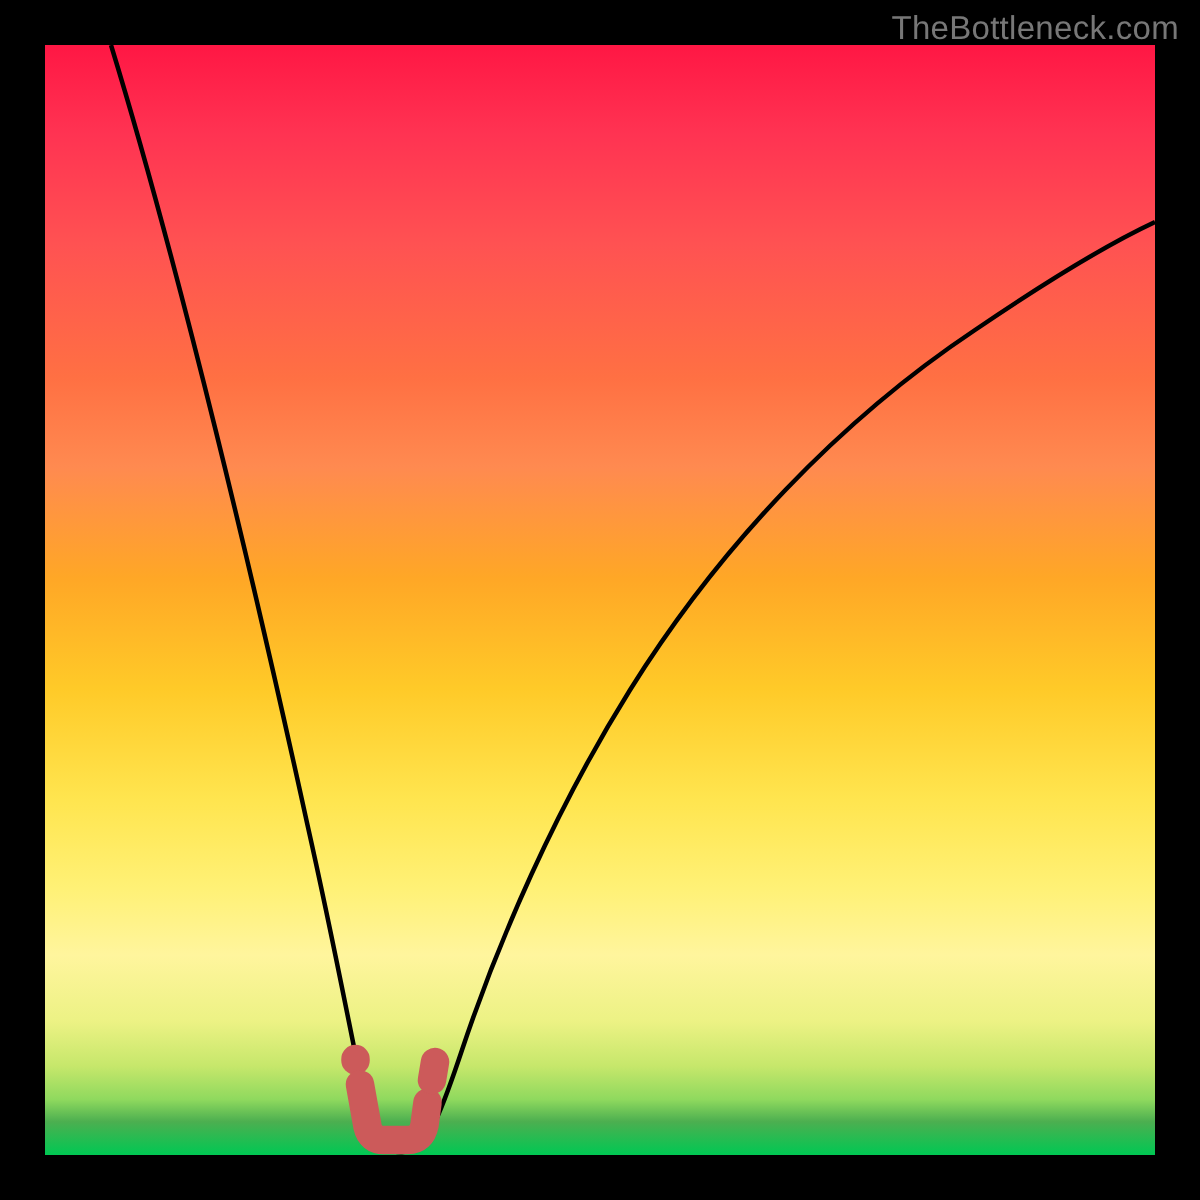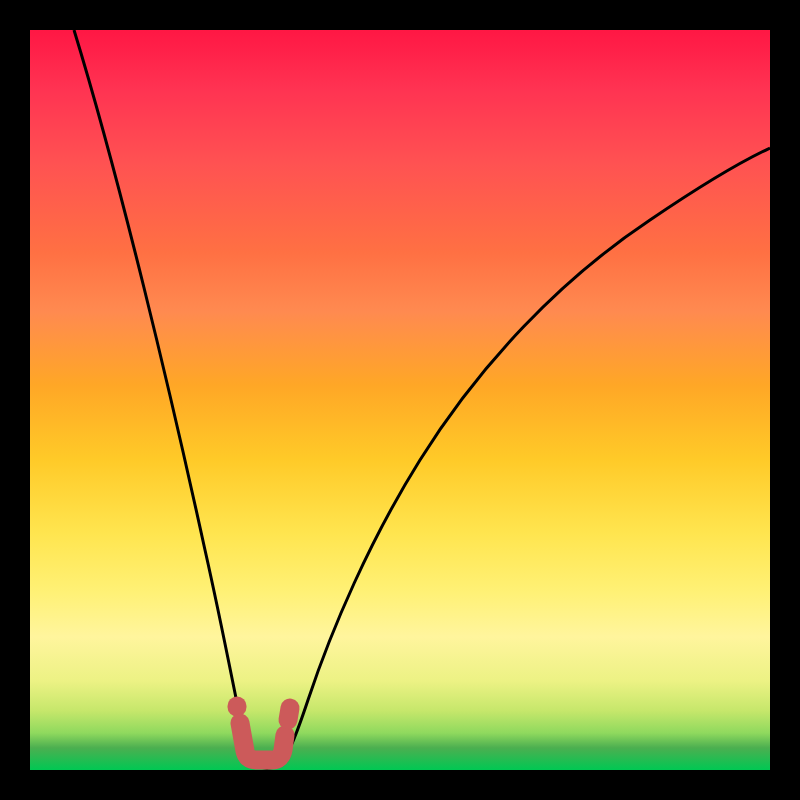--- a/index.html
+++ b/index.html
@@ -66,20 +66,21 @@
     stroke: #cc5a5a;
     stroke-width: 19;
     stroke-linecap: round;
     fill: none;
   }
 </style>
 </head>
 <body>
 
 <div class="container">
+  <div class="watermark">TheBottleneck.com</div>
   <div class="plot-area">
     <svg class="curve" viewBox="0 0 740 740">
 
       <path class="main" d="M 44,0
                C 90,150 140,360 175,520
                C 193,600 204,660 213,702
                C 218,722 222,732 228,736
                C 234,739 242,739 248,735
                C 256,730 264,712 278,670
                C 302,598 340,510 390,430

